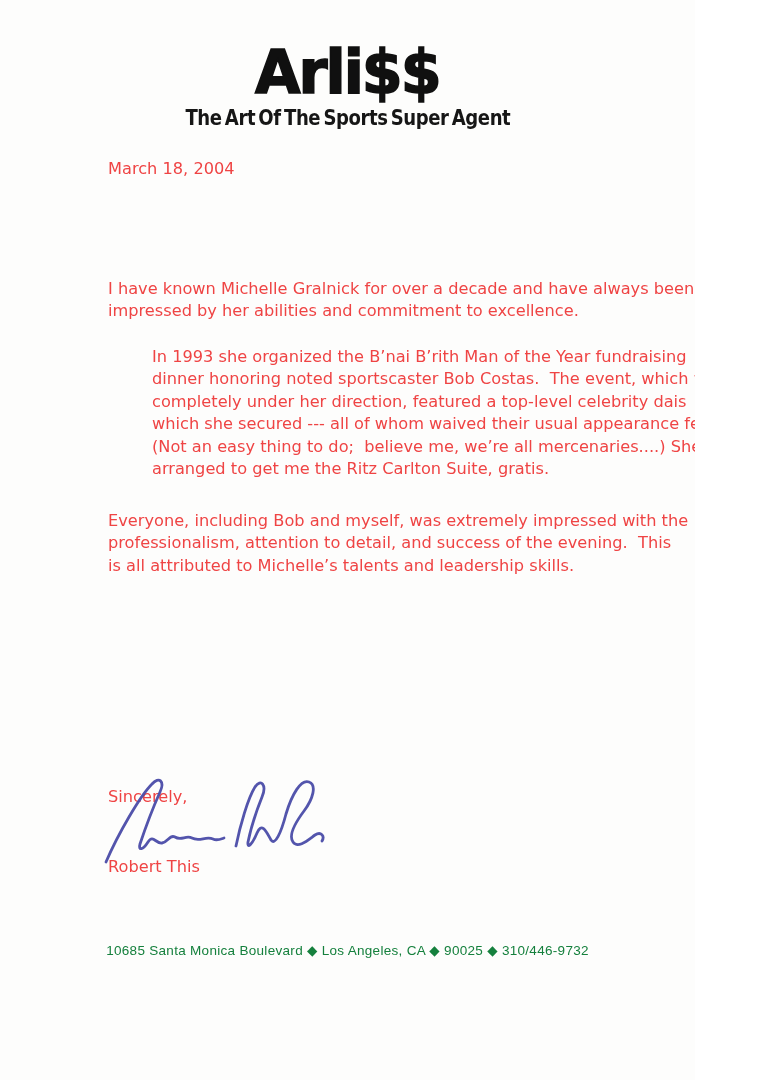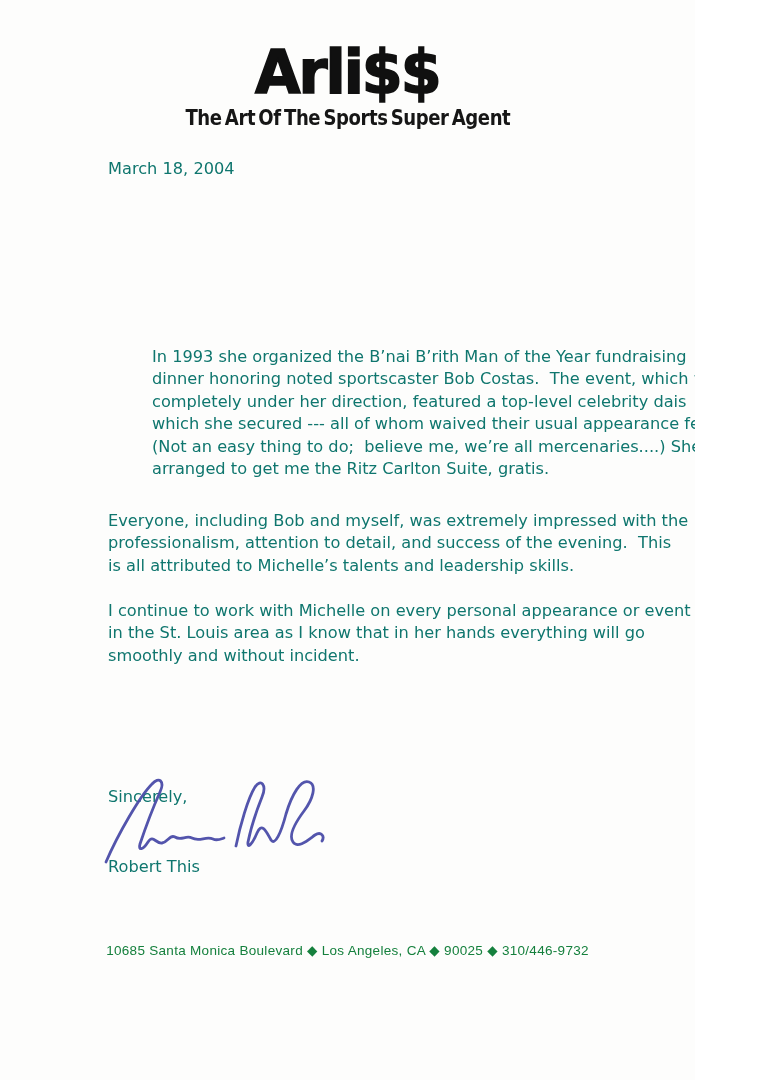--- a/index.html
+++ b/index.html
@@ -45,21 +45,21 @@
     transform-origin: center;
     white-space: nowrap;
   }
   
   .txt {
     position: absolute;
     left: 108px;
     font-size: 16.2px;
     line-height: 22.4px;
     white-space: pre;
-    color: #0f766e;
+    color: #ef4444;
   }
   .date       { top: 158px; }
   .salutation { top: 226px; }
   .p1 { top: 278px; }
   .p2 { top: 346px; margin-left: 44px; }
   .p3 { top: 510px; }
   .p4 { top: 600px; }
   .p5 { top: 692px; }
   .closing    { top: 786px; }
   .sig-name   { top: 856px; }
@@ -92,32 +92,31 @@
 <div class="page">
 
   <div class="letterhead">
     <div class="logo-word">Arli$$</div><br>
     <div class="logo-tagline">The Art Of The Sports Super Agent</div>
   </div>
 
   <div class="txt date">March 18, 2004</div>
 
 
+  <div class="txt p1">I have known Michelle Gralnick for over a decade and have always been
+impressed by her abilities and commitment to excellence.</div>
   <div class="txt p2">In 1993 she organized the B’nai B’rith Man of the Year fundraising
 dinner honoring noted sportscaster Bob Costas.  The event, which was
 completely under her direction, featured a top-level celebrity dais
 which she secured --- all of whom waived their usual appearance fees!
 (Not an easy thing to do;  believe me, we’re all mercenaries....) She even
 arranged to get me the Ritz Carlton Suite, gratis.</div>
   <div class="txt p3">Everyone, including Bob and myself, was extremely impressed with the
 professionalism, attention to detail, and success of the evening.  This
 is all attributed to Michelle’s talents and leadership skills.</div>
-  <div class="txt p4">I continue to work with Michelle on every personal appearance or event
-in the St. Louis area as I know that in her hands everything will go
-smoothly and without incident.</div>
 
   <div class="txt closing">Sincerely,</div>
 
   <svg class="signature" viewBox="0 0 240 95" fill="none" xmlns="http://www.w3.org/2000/svg">
     <g stroke="#4a4ca8" stroke-width="2.8" stroke-linecap="round" stroke-linejoin="round" opacity="0.95">
       <path d="M 10 90
                C 22 62, 44 24, 56 12
                C 63 4, 69 9, 64 20
                C 56 38, 48 60, 44 72
                C 42 79, 47 78, 52 70

